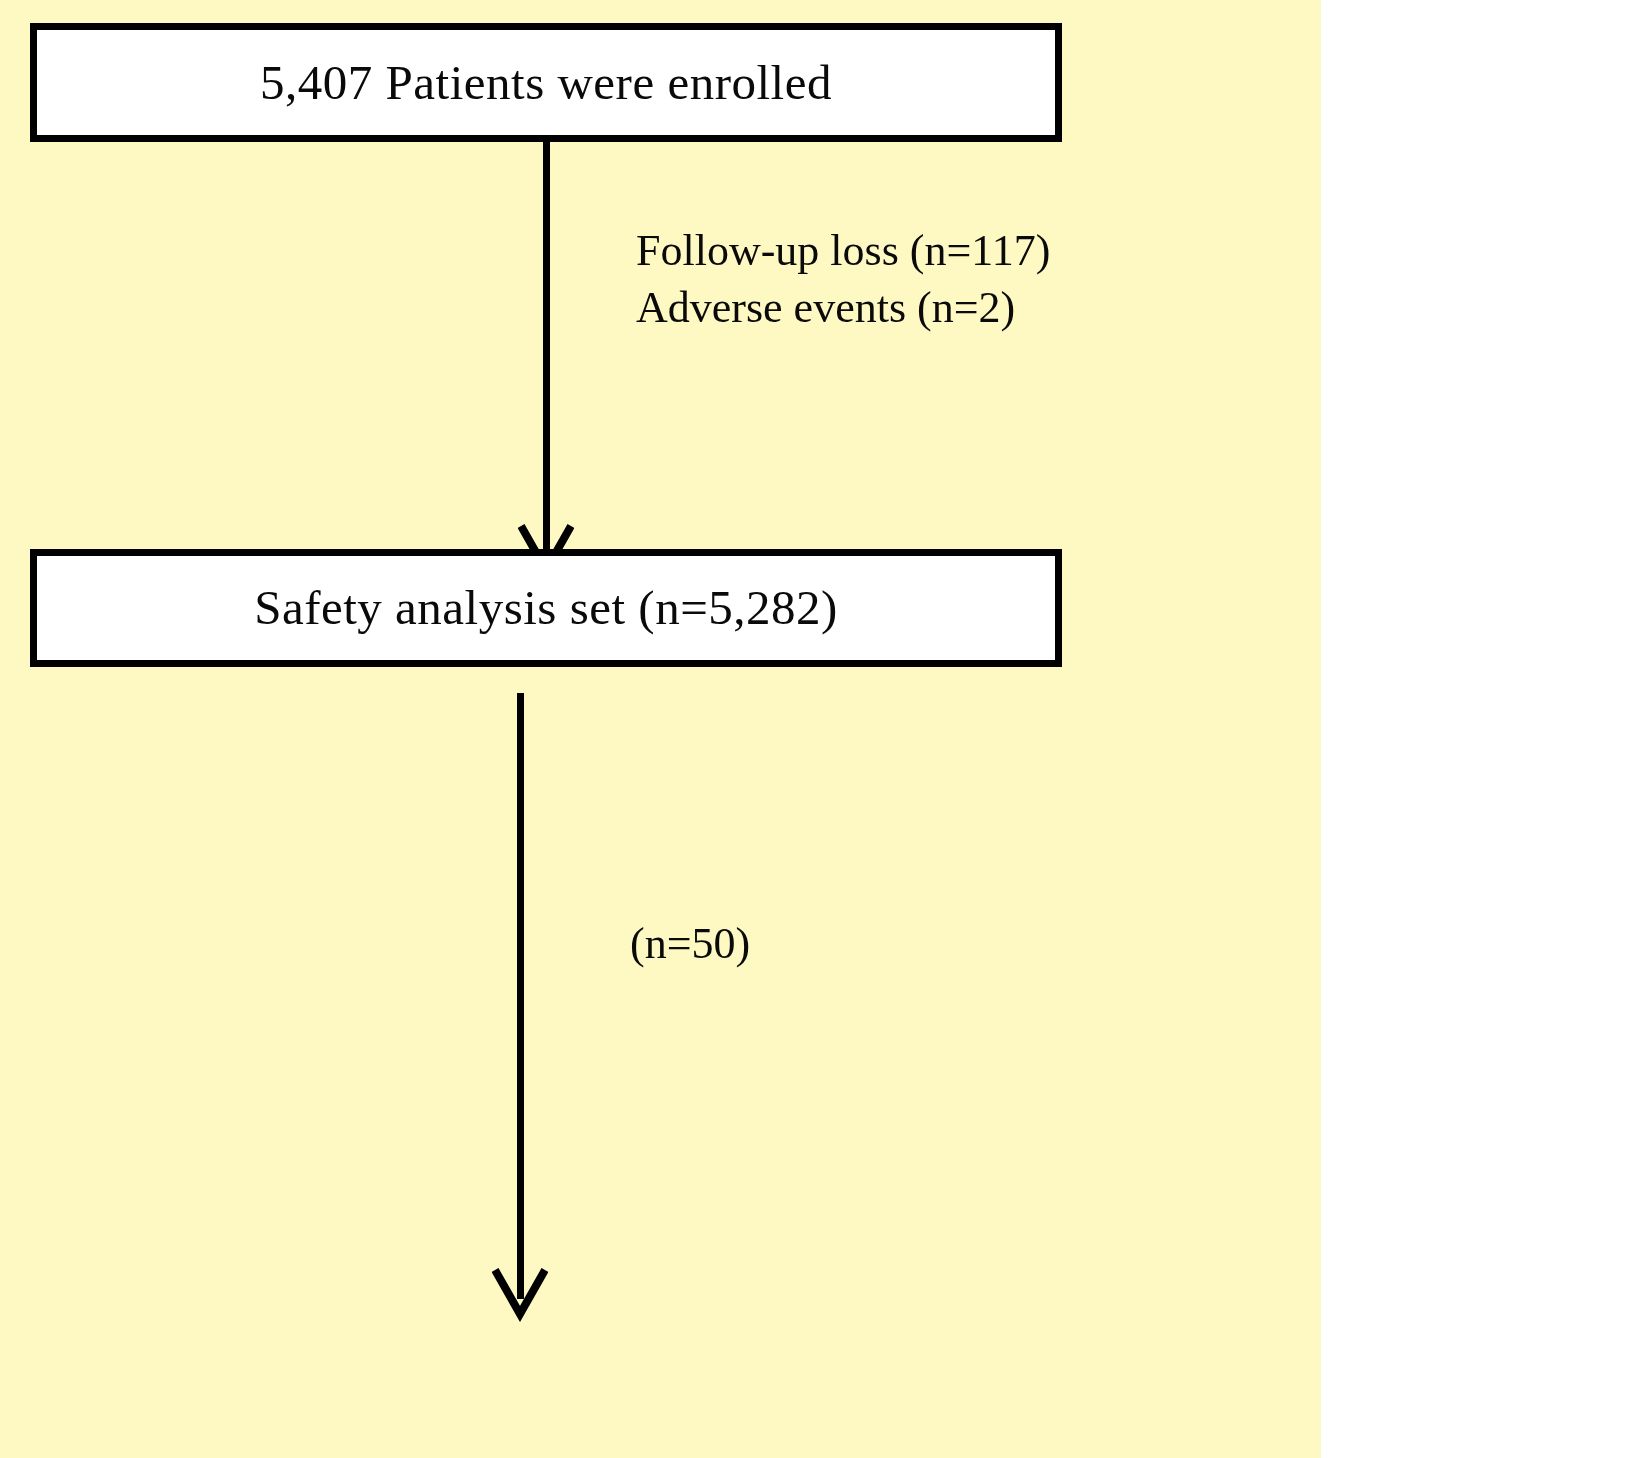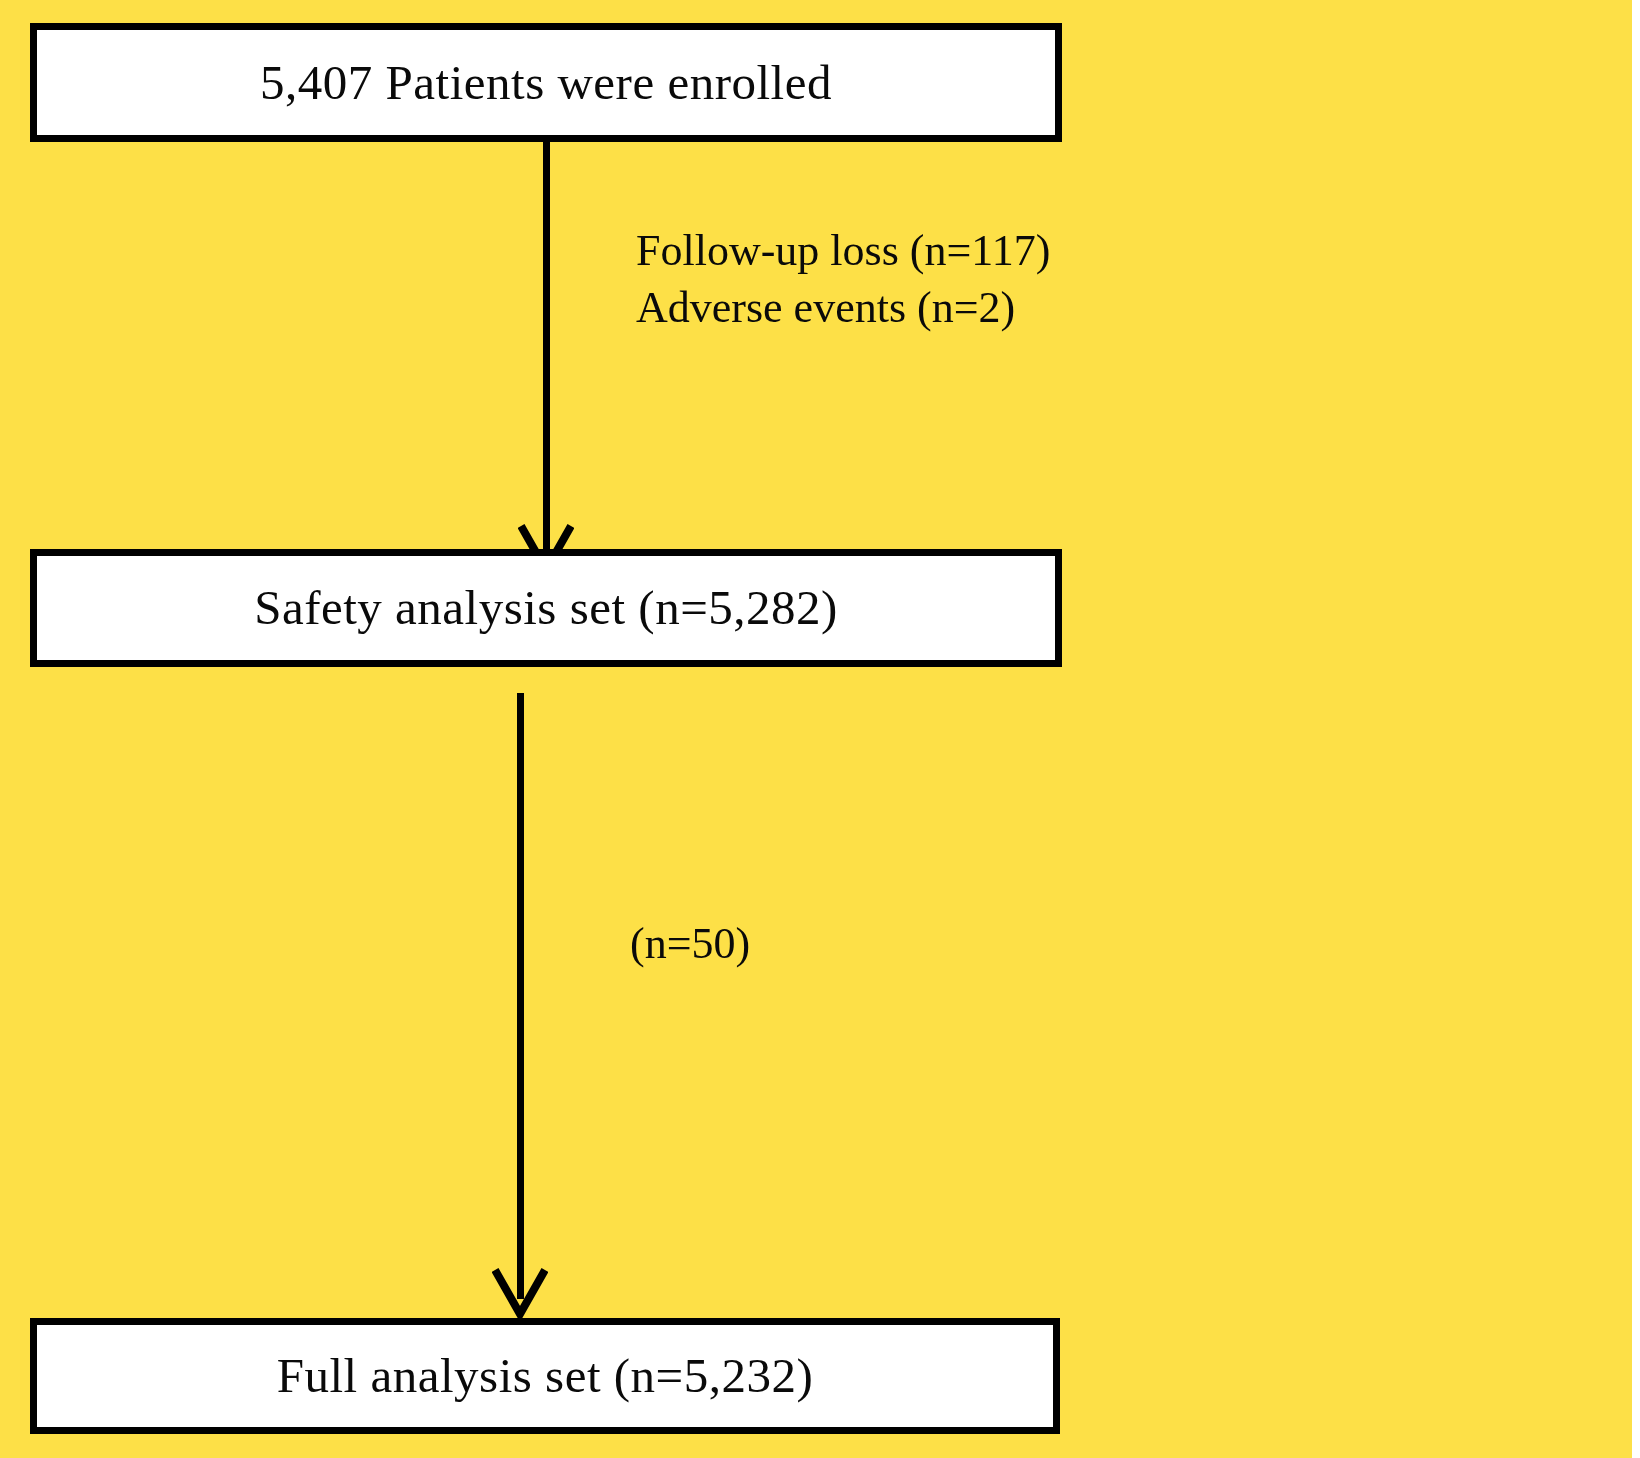--- a/index.html
+++ b/index.html
@@ -7,23 +7,23 @@
     margin: 0;
     padding: 0;
     background: #ffffff;
   }
   body {
     font-family: "Liberation Serif", "DejaVu Serif", serif;
     color: #000000;
   }
   #flow-root {
     position: relative;
-    width: 1632px;
+    width: 1321px;
     height: 1458px;
-    background: #fde047;
+    background: #fef9c3;
     overflow: hidden;
   }
   
   .flow-box {
     position: absolute;
     box-sizing: border-box;
     border: 7px solid #000000;
     background: #ffffff;
     display: flex;
     align-items: center;
@@ -150,17 +150,14 @@
   <div class="arrowhead" id="arrowhead-2">
     <svg viewBox="0 0 56 60" xmlns="http://www.w3.org/2000/svg">
       <path d="M3 8 L28 52 L53 8" fill="none" stroke="#000000" stroke-width="8" stroke-linecap="butt" stroke-linejoin="miter"></path>
     </svg>
   </div>
 
   <div class="annotation" id="annotation-efficacy">
     <span class="annotation-line">(n=50)</span>
   </div>
 
-  <div class="flow-box" id="box-full">
-    <span class="box-label">Full  analysis  set (n=5,232)</span>
-  </div>
 
 </div>
 
 </body></html>

